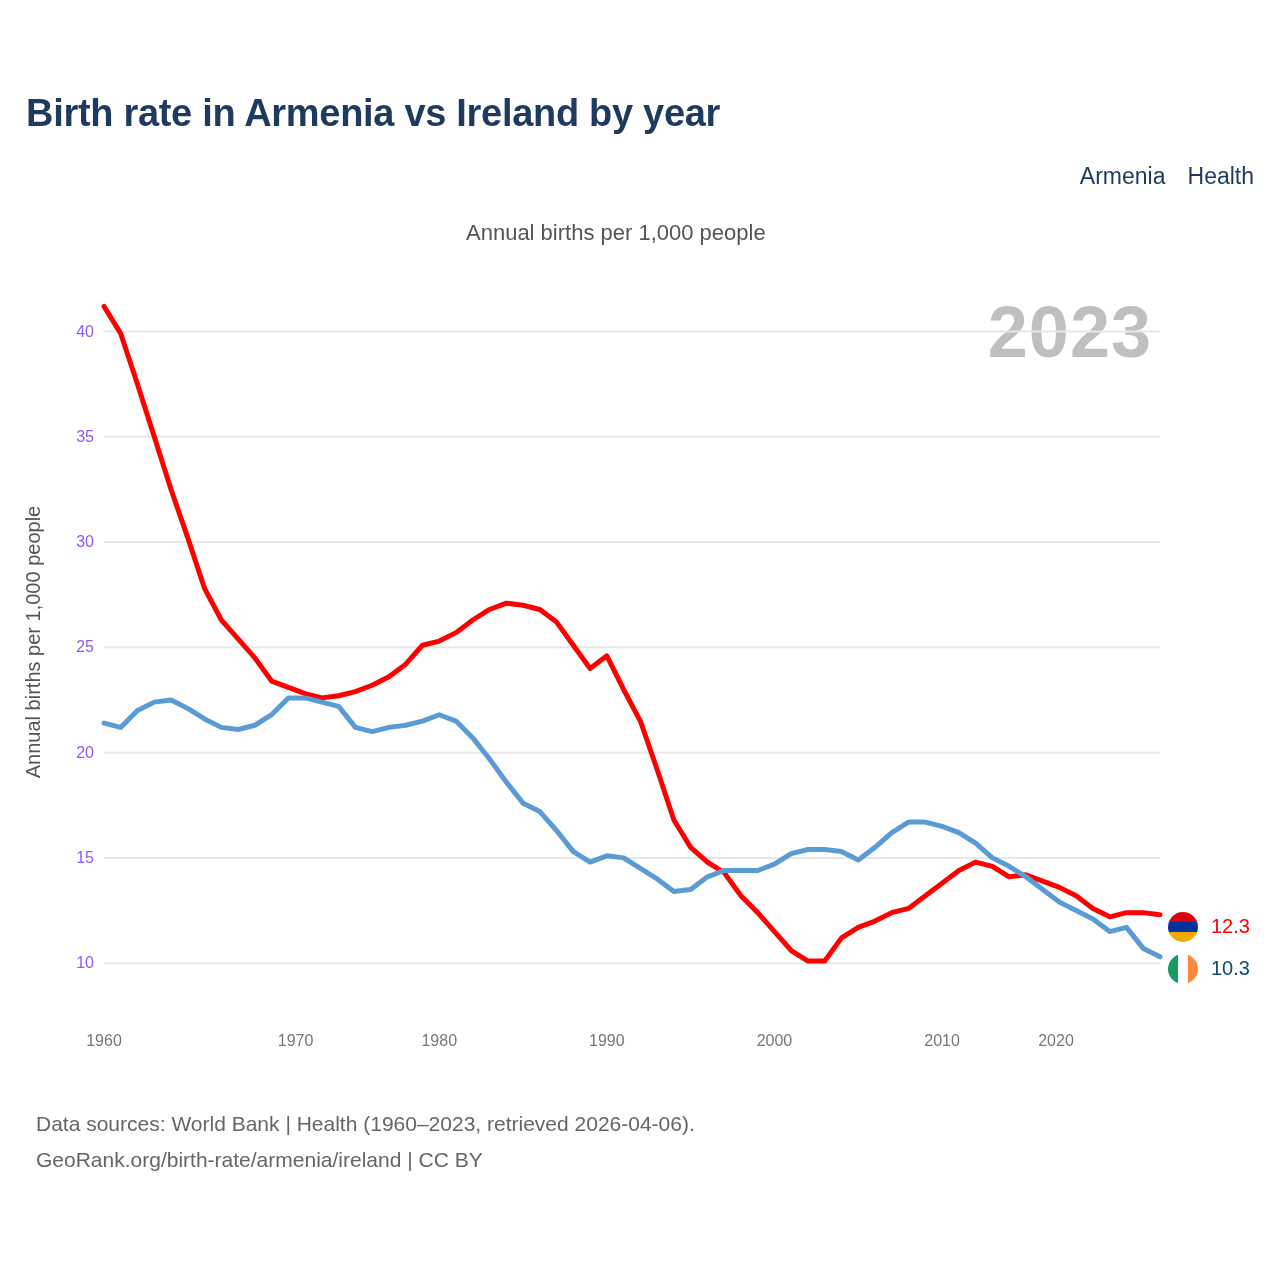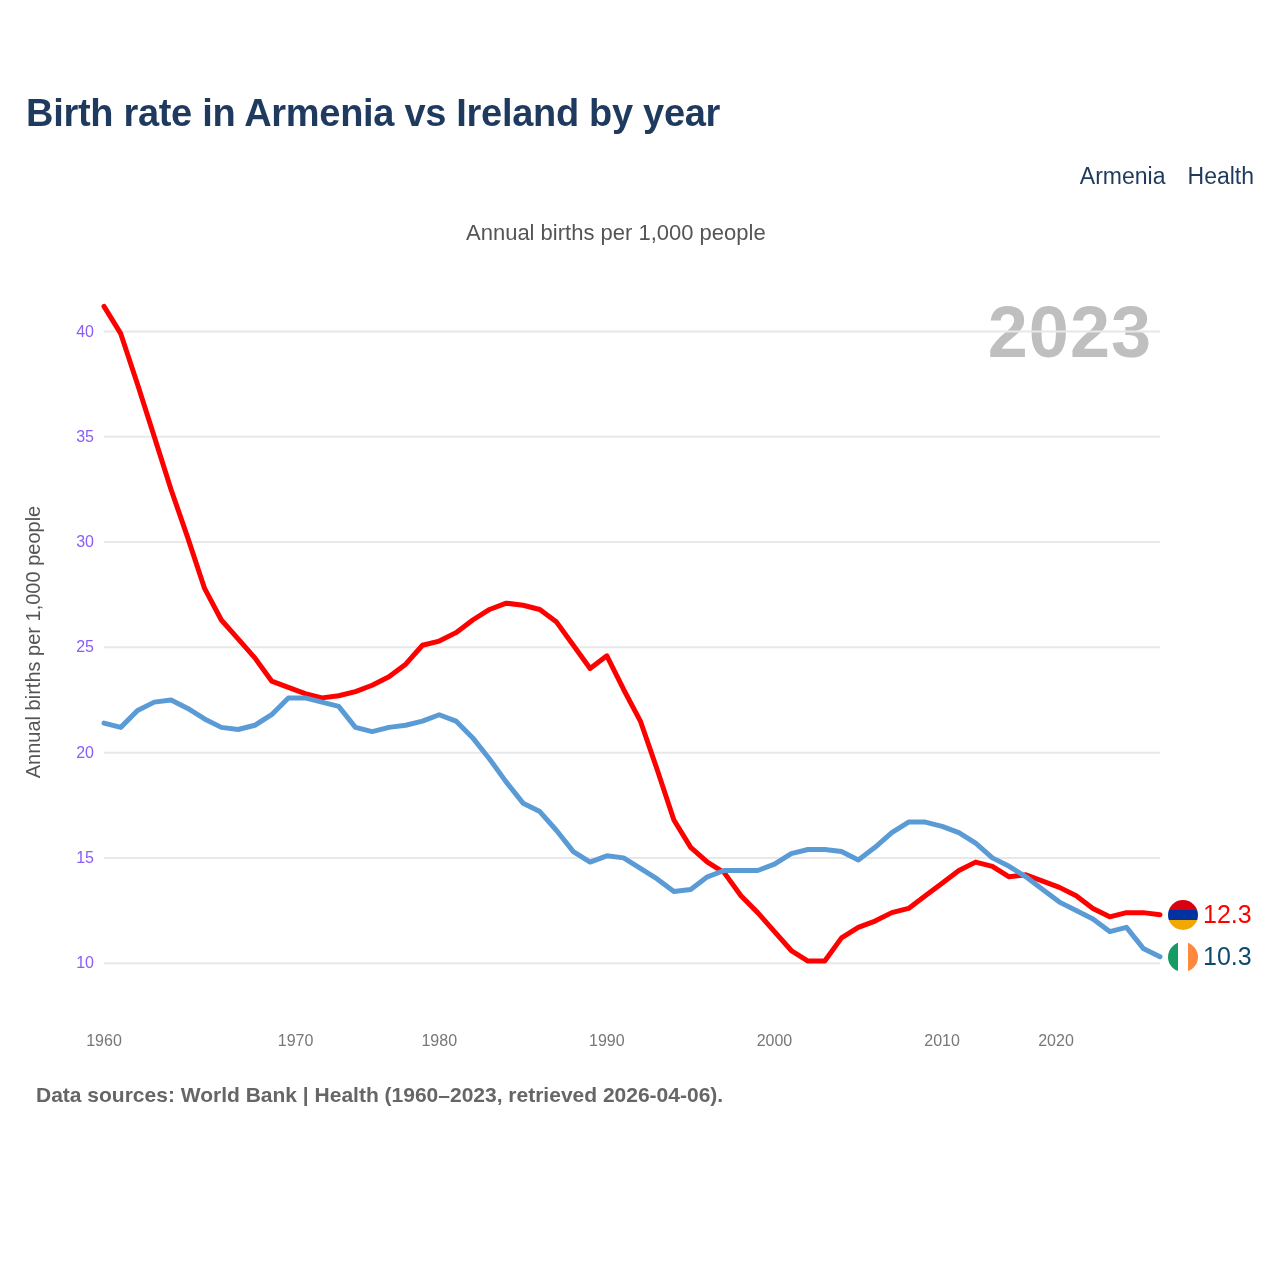--- a/index.html
+++ b/index.html
@@ -106,47 +106,47 @@
     top: 1032px;
     transform: translateX(-50%);
     font-size: 16px;
     color: #777;
     white-space: nowrap;
   }
   .endlabel {
     position: absolute;
     display: flex;
     align-items: center;
-    gap: 5px;
+    gap: 13px;
     transform: translateY(-50%);
-    font-size: 25px;
-    white-space: nowrap;
+    font-size: 20px;
+    white-space: nowrap;
+    margin-top: 12px;
   }
   .flag {
     width: 30px;
     height: 30px;
     border-radius: 50%;
     overflow: hidden;
     display: block;
     flex: 0 0 auto;
   }
   .flag-am {
     background: linear-gradient(to bottom, #D90012 0 33.33%, #0033A0 33.33% 66.66%, #F2A800 66.66% 100%);
   }
   .flag-ie {
     background: linear-gradient(to right, #169B62 0 33.33%, #ffffff 33.33% 66.66%, #FF883E 66.66% 100%);
   }
   .footer {
     position: absolute;
     left: 36px;
-    top: 1077px;
+    top: 1106px;
     font-size: 21px;
     color: #666;
     line-height: 36px;
-    font-weight: bold;
   }
   .footer div { white-space: nowrap; }
 </style>
 </head>
 <body>
 
 <div id="chart-root">
 
   <div class="title">Birth rate in Armenia vs Ireland by year</div>
 
@@ -207,15 +207,16 @@
         <span>12.3</span>
       </div>
       <div class="endlabel" style="left: 1168px; top: 956.842px; color: #0c4a6e;">
         <span class="flag flag-ie"></span>
         <span>10.3</span>
       </div>
     </div>
 
   <div class="footer">
     <div>Data sources: World Bank | Health (1960–2023, retrieved 2026-04-06).</div>
+    <div>GeoRank.org/birth-rate/armenia/ireland | CC BY</div>
   </div>
 
 </div>
 
 </body></html>

